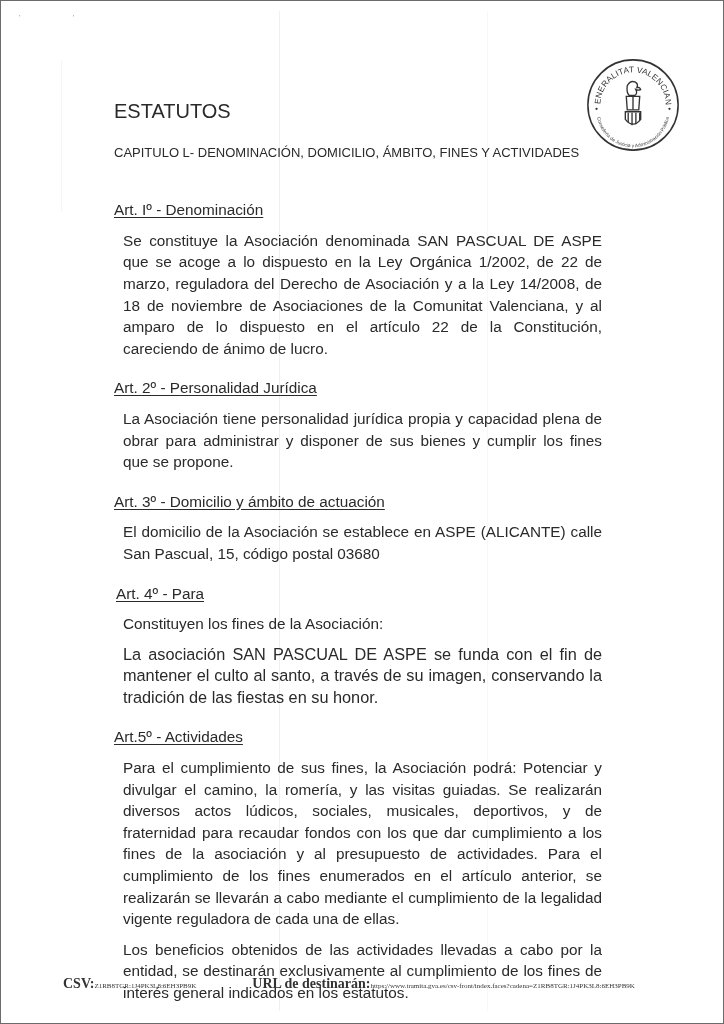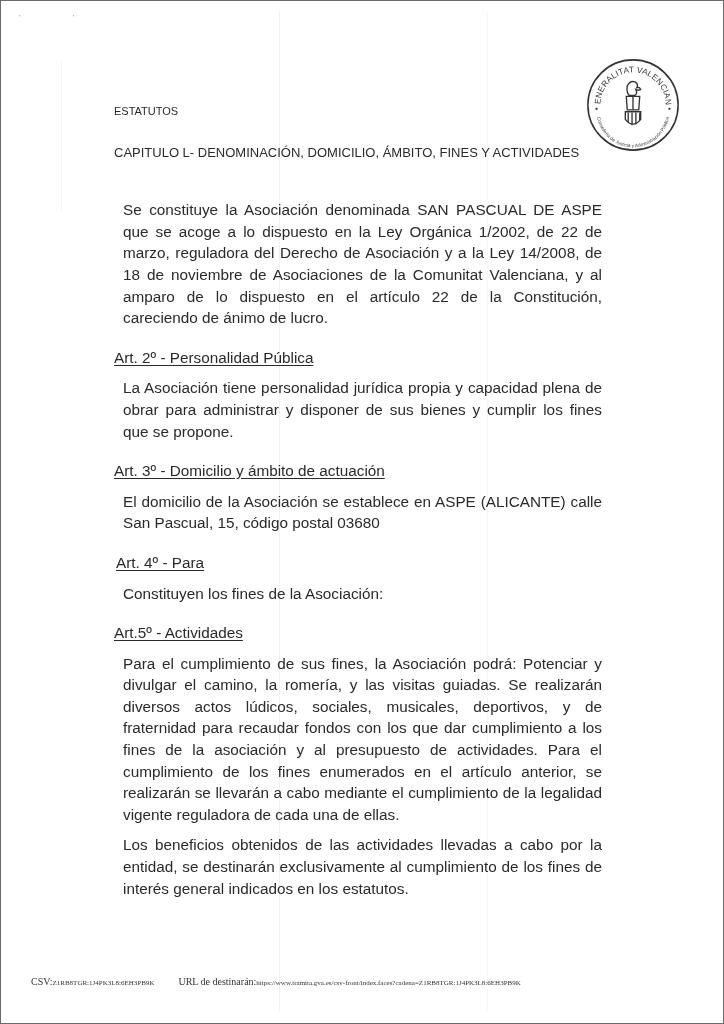--- a/index.html
+++ b/index.html
@@ -48,21 +48,21 @@
       position: absolute;
       left: 113px;
       top: 100px;
       width: 497px;
       font-size: 15.3px;
       line-height: 21.6px;
     }
     .title {
       margin: 0 0 19px 0;
       font-weight: normal;
-      font-size: 11px;
+      font-size: 20px;
     }
     .chapter {
       margin: 0 0 36px 0;
       font-weight: normal;
       font-size: 13px;
       white-space: nowrap;
     }
     .article { margin: 0 0 18px 0; }
     .article.indent-head .art-head { padding-left: 2px; }
     .art-head {
@@ -88,21 +88,21 @@
 
     .footer {
       position: absolute;
       left: 30px;
       top: 975px;
       font-family: "Liberation Serif", "DejaVu Serif", serif;
       font-size: 7px;
       color: #333;
       white-space: nowrap;
     }
-    .footer b { font-weight: normal; font-size: 10px; }
+    .footer b { font-weight: bold; font-size: 14px; margin-left: 32px; }
     .footer .gap { display: inline-block; width: 24px; }
   </style>
 </head>
 <body>
 
 <div class="page">
   <div class="fold f0"></div>
   <div class="fold f1"></div>
   <div class="fold f2"></div>
   <div class="specks">' '</div>
@@ -132,36 +132,38 @@
       <line x1="53" y1="58" x2="53" y2="70"></line>
       <line x1="57" y1="58" x2="57" y2="66"></line>
     </g>
   </svg>
 
   <div class="content">
     <div class="title">ESTATUTOS</div>
     <div class="chapter">CAPITULO L- DENOMINACIÓN, DOMICILIO, ÁMBITO, FINES Y ACTIVIDADES</div>
 
     <div class="article">
+      <span class="art-head">Art. Iº - Denominación</span>
       <span class="para last-left">Se constituye la Asociación denominada SAN PASCUAL DE ASPE que se acoge a lo dispuesto en la Ley Orgánica 1/2002, de 22 de marzo, reguladora del Derecho de Asociación y a la Ley 14/2008, de 18 de noviembre de Asociaciones de la Comunitat Valenciana, y al amparo de lo dispuesto en el artículo 22 de la Constitución, careciendo de ánimo de lucro.</span>
     </div>
 
     <div class="article">
-      <span class="art-head">Art. 2º - Personalidad Pública</span>
+      <span class="art-head">Art. 2º - Personalidad Jurídica</span>
       <span class="para last-left">La Asociación tiene personalidad jurídica propia y capacidad plena de obrar para administrar y disponer de sus bienes y cumplir los fines que se propone.</span>
     </div>
 
     <div class="article">
       <span class="art-head">Art. 3º - Domicilio y ámbito de actuación</span>
       <span class="para last-left">El domicilio de la Asociación se establece en ASPE (ALICANTE) calle San Pascual, 15, código postal 03680</span>
     </div>
 
     <div class="article indent-head">
       <span class="art-head">Art. 4º - Para</span>
       <span class="para last-left">Constituyen los fines de la Asociación:</span>
+      <span class="para last-left big">La asociación SAN PASCUAL DE ASPE se funda con el fin de mantener el culto al santo, a través de su imagen, conservando la tradición de las fiestas en su honor.</span>
     </div>
 
     <div class="article">
       <span class="art-head">Art.5º - Actividades</span>
       <span class="para last-left">Para el cumplimiento de sus fines, la Asociación podrá:  Potenciar y divulgar el camino, la romería, y las visitas guiadas. Se realizarán diversos actos lúdicos, sociales, musicales, deportivos, y de fraternidad para recaudar fondos con los que dar cumplimiento a los fines de la asociación y al presupuesto de actividades. Para el cumplimiento de los fines enumerados en el artículo anterior, se realizarán se llevarán a cabo mediante el cumplimiento de la legalidad vigente reguladora de cada una de ellas.</span>
       <span class="para last-left">Los beneficios obtenidos de las actividades llevadas a cabo por la entidad, se destinarán exclusivamente al cumplimiento de los fines de interés general indicados en los estatutos.</span>
     </div>
   </div>
 
   <div class="footer">

